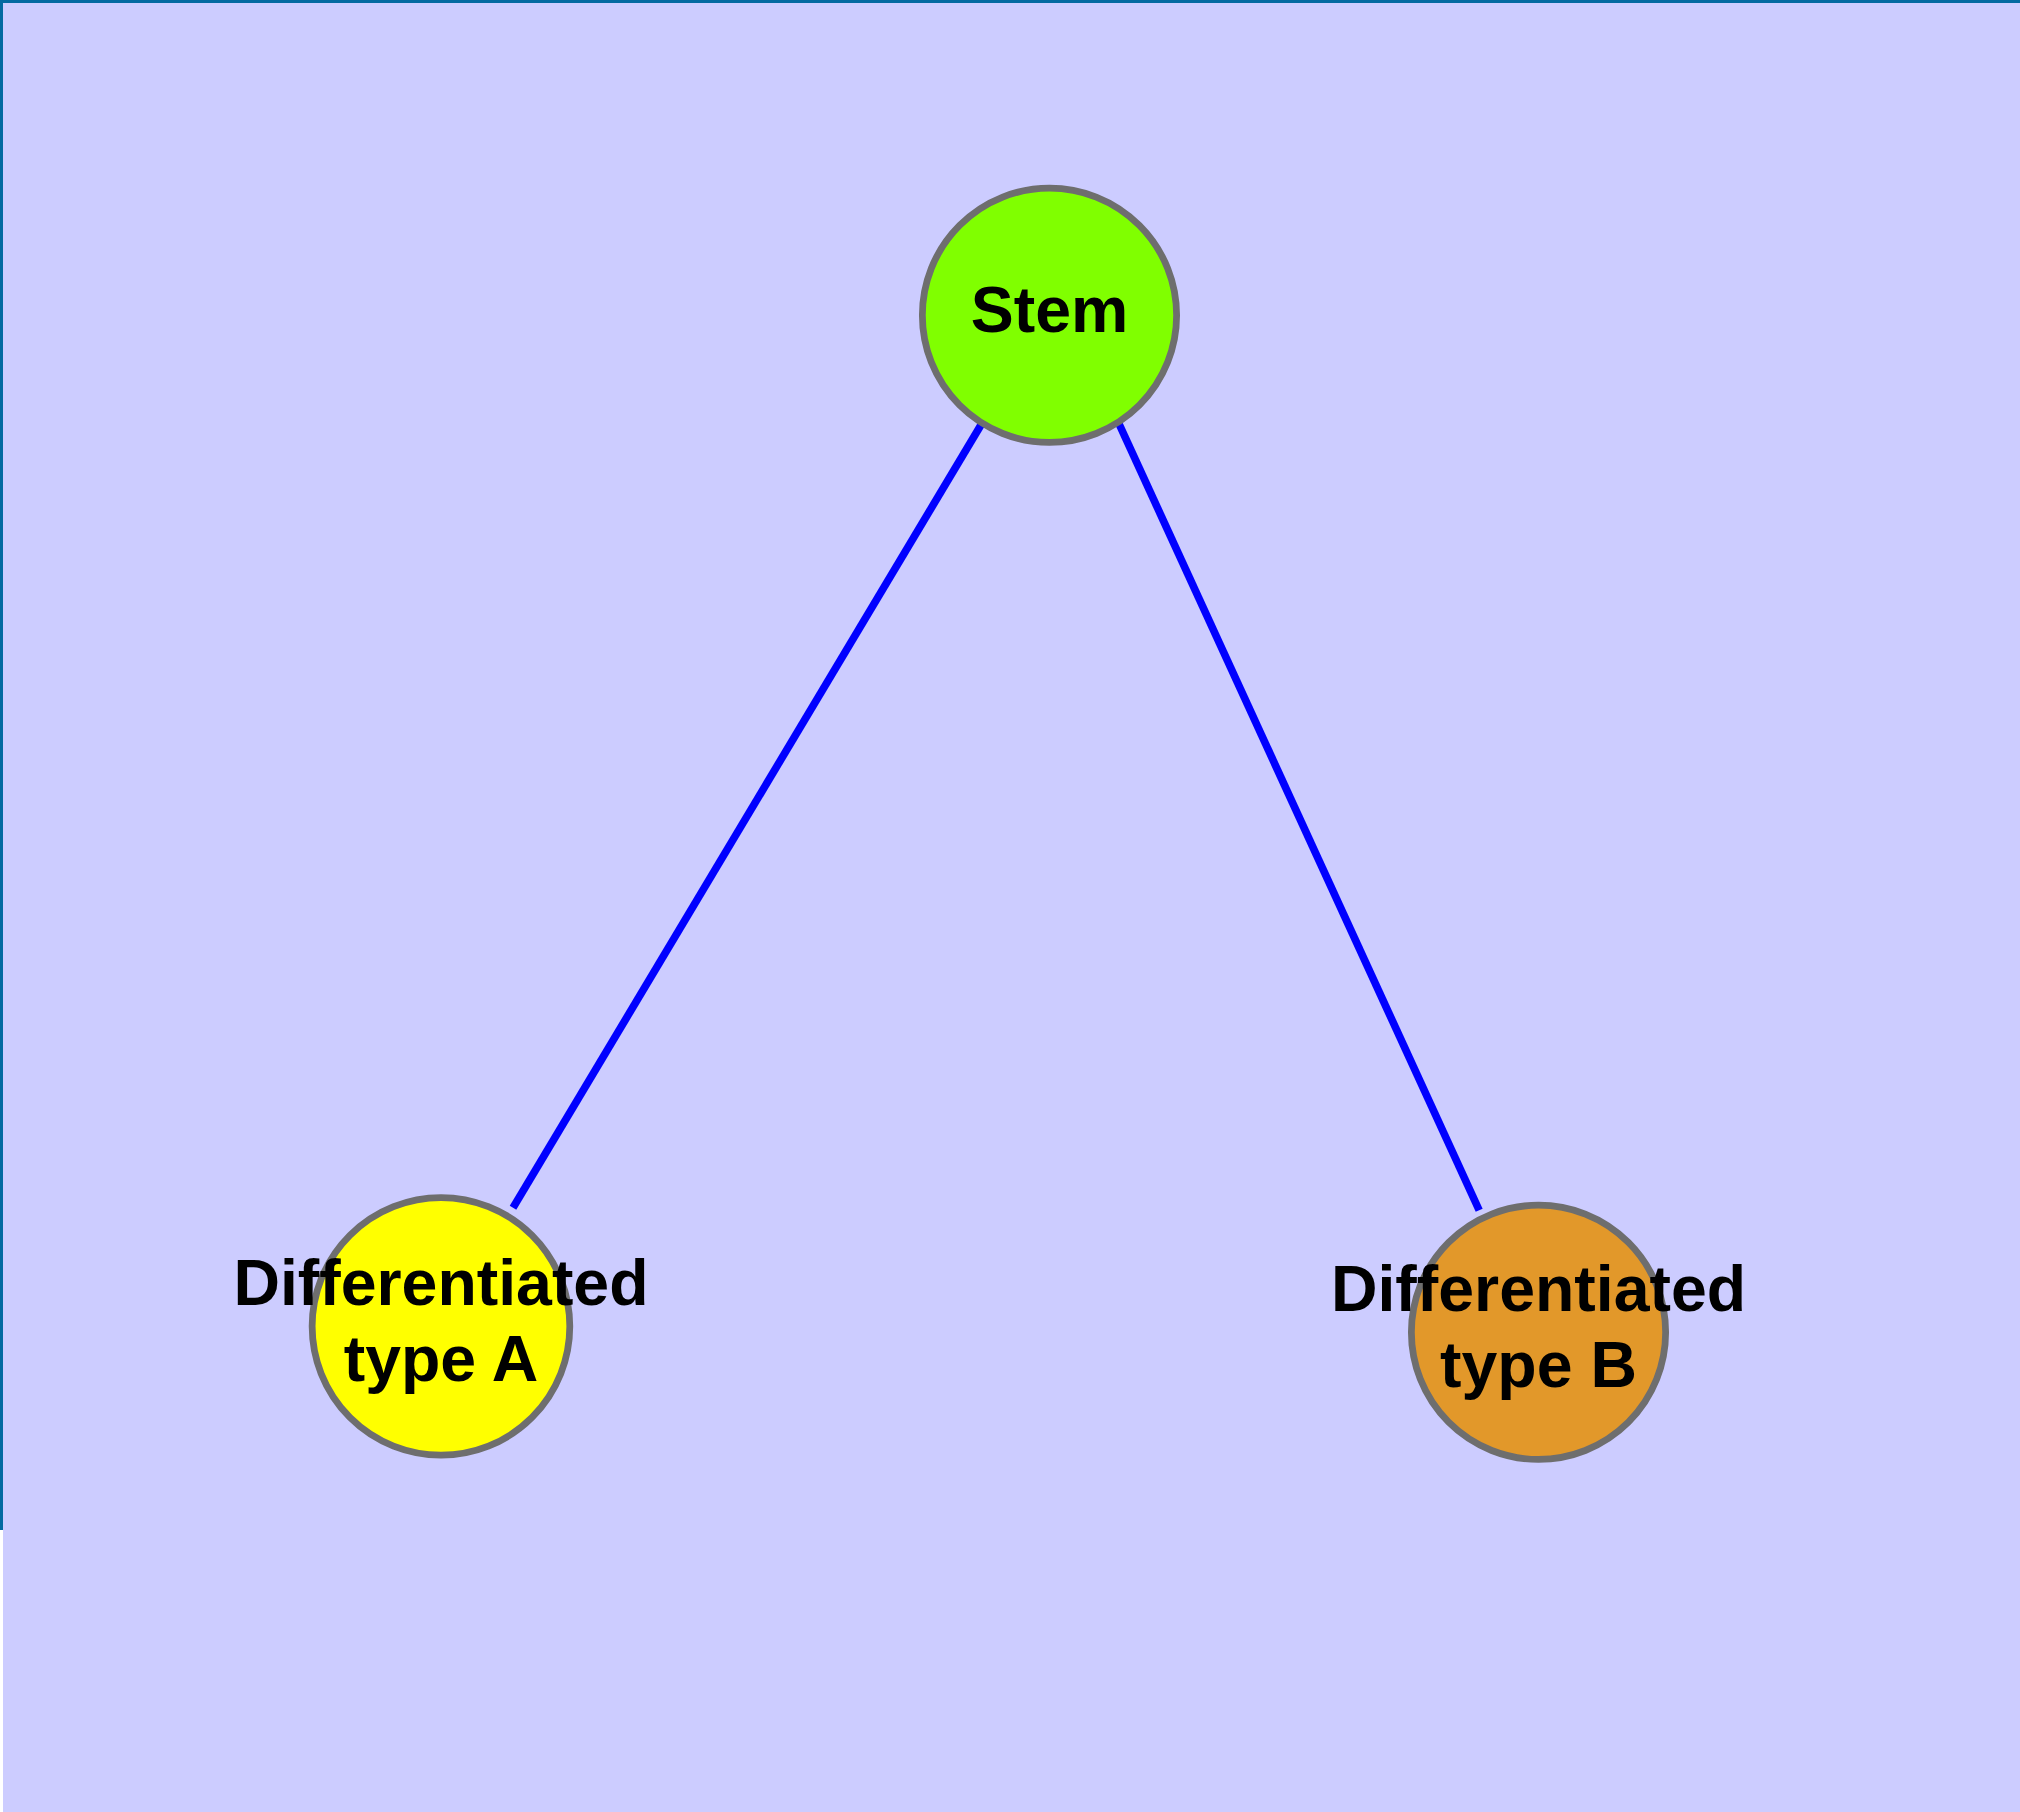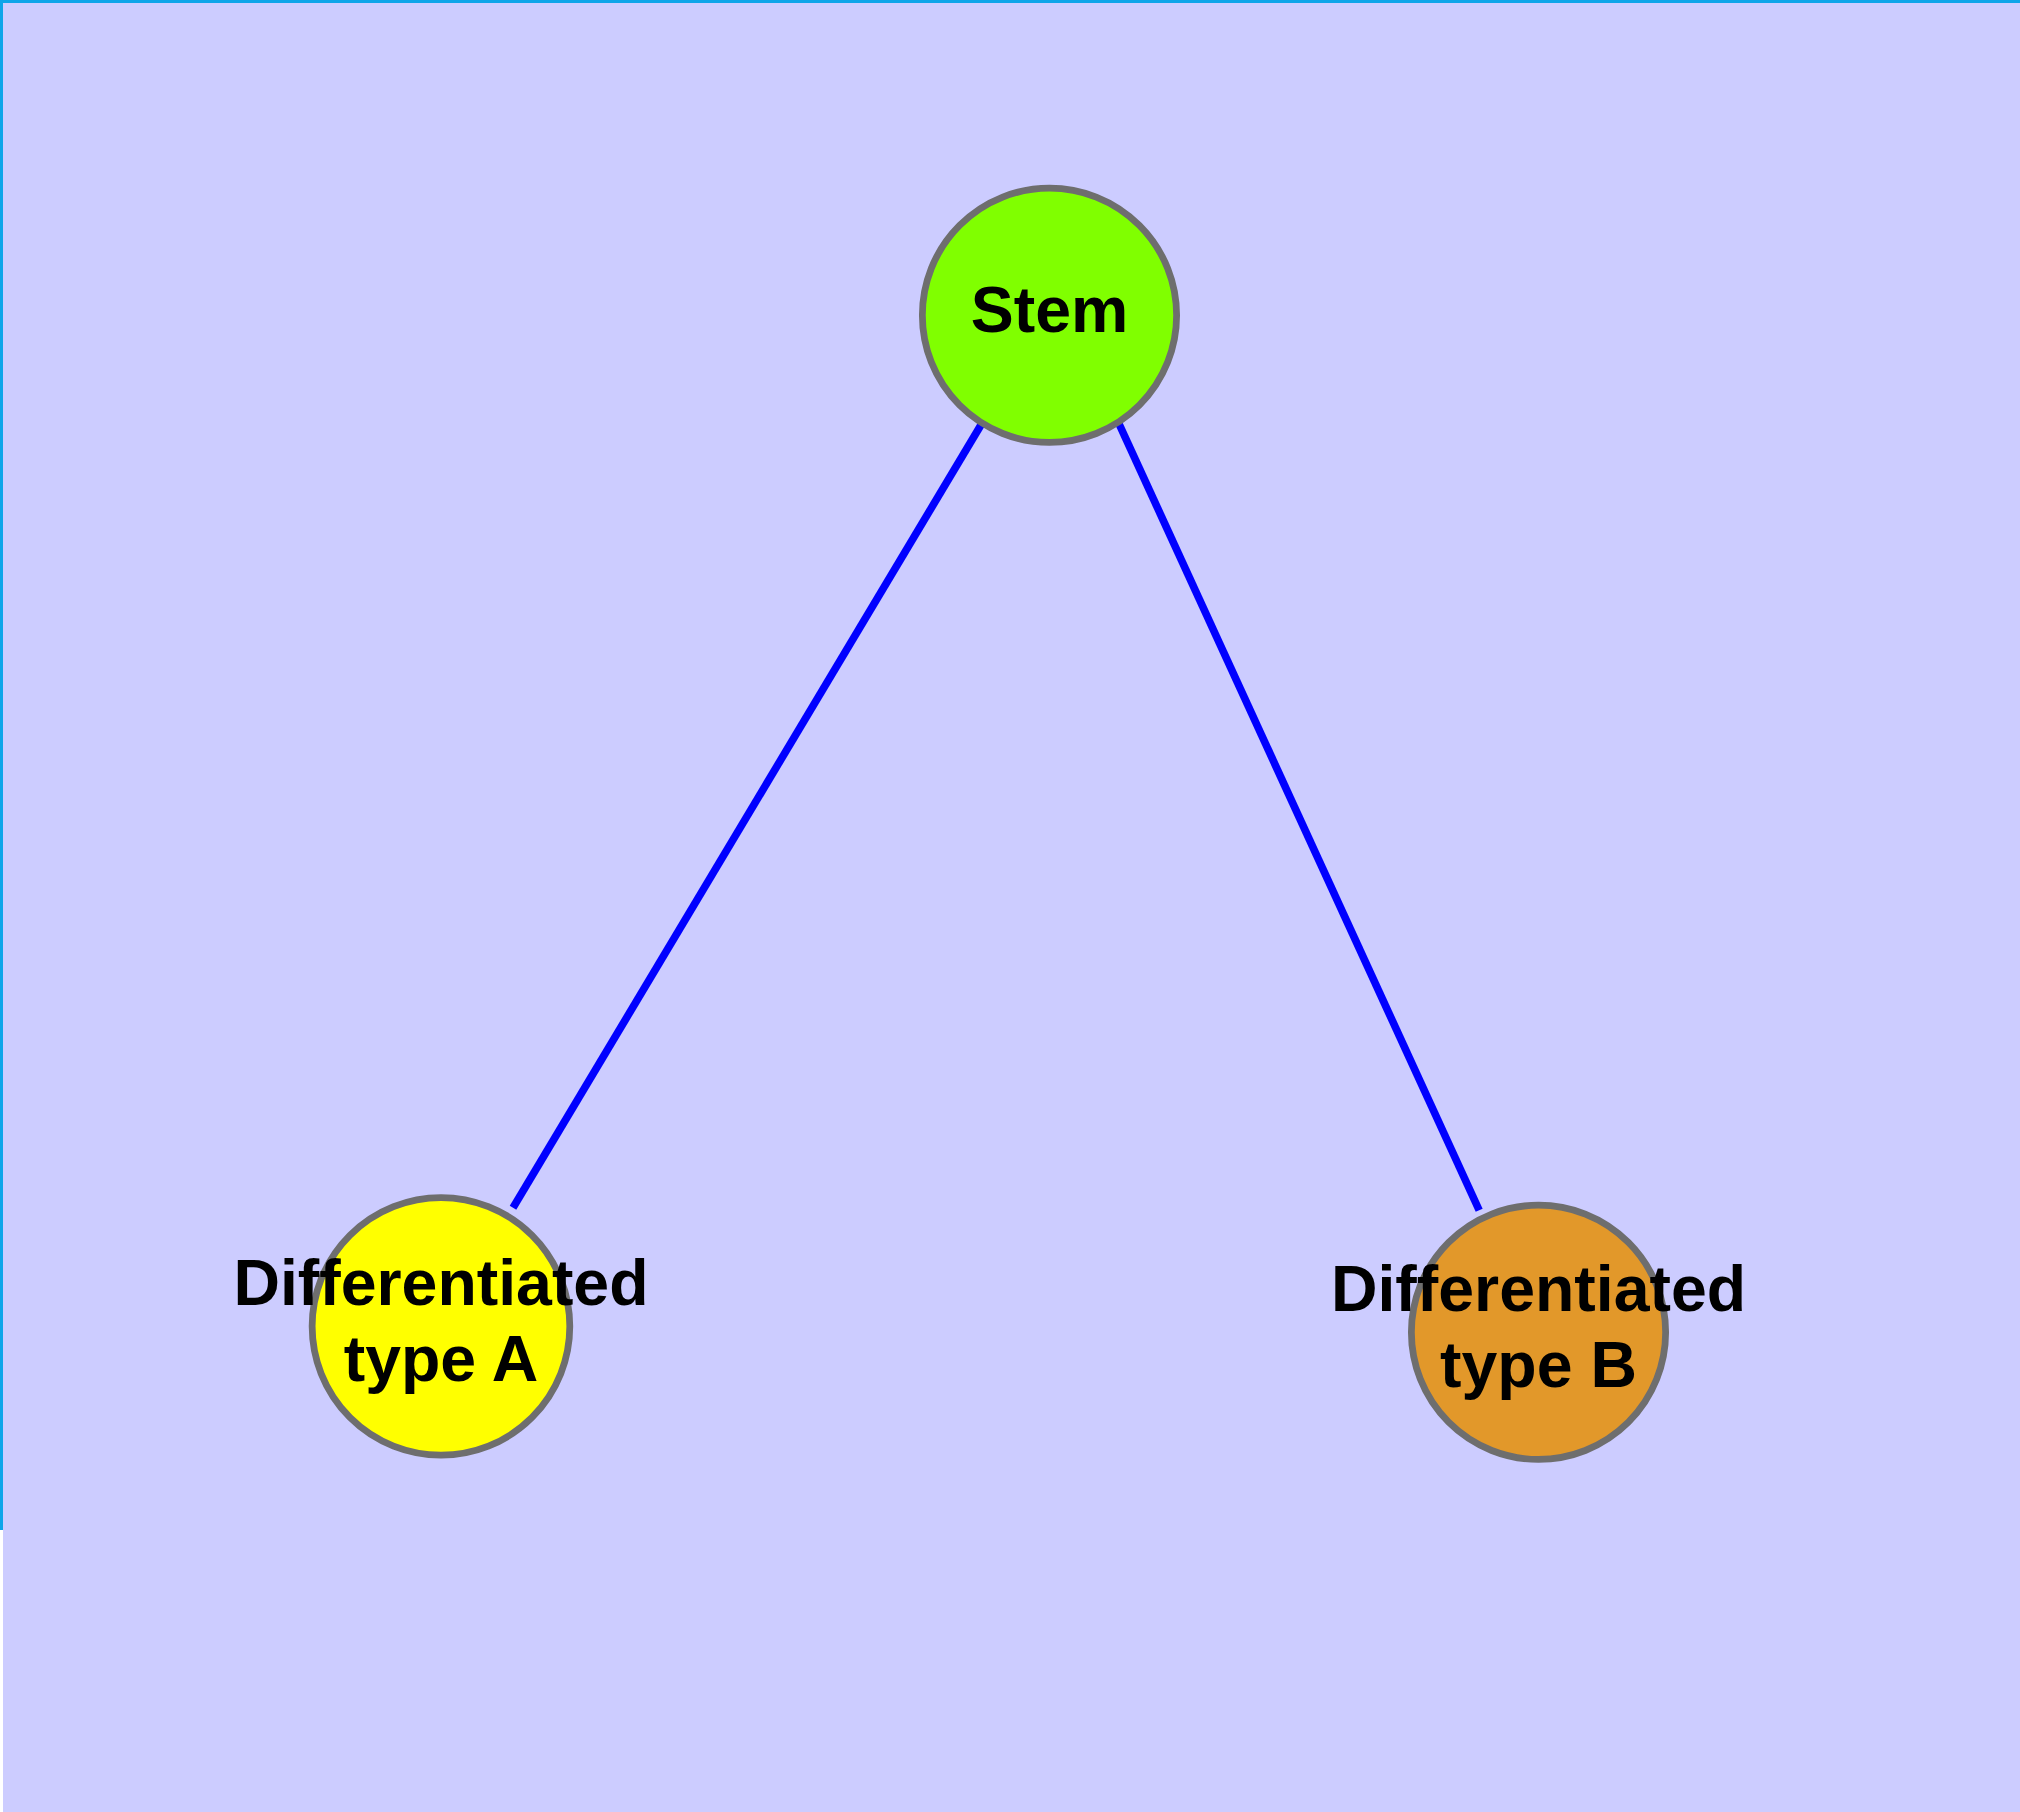--- a/index.html
+++ b/index.html
@@ -10,21 +10,21 @@
   body {
     width: 2021px;
     height: 1812px;
     overflow: hidden;
     font-family: "Liberation Sans", sans-serif;
   }
   #canvas {
     position: relative;
     width: 2021px;
     height: 1530px;
-    background: #0ea5e9;
+    background: #0369a1;
   }
   #plot-background {
     position: absolute;
     left: 2.5px;
     top: 2.5px;
     width: 2018px;
     height: 1810px;
     background: #ccccff;
   }
   #graph-svg {

